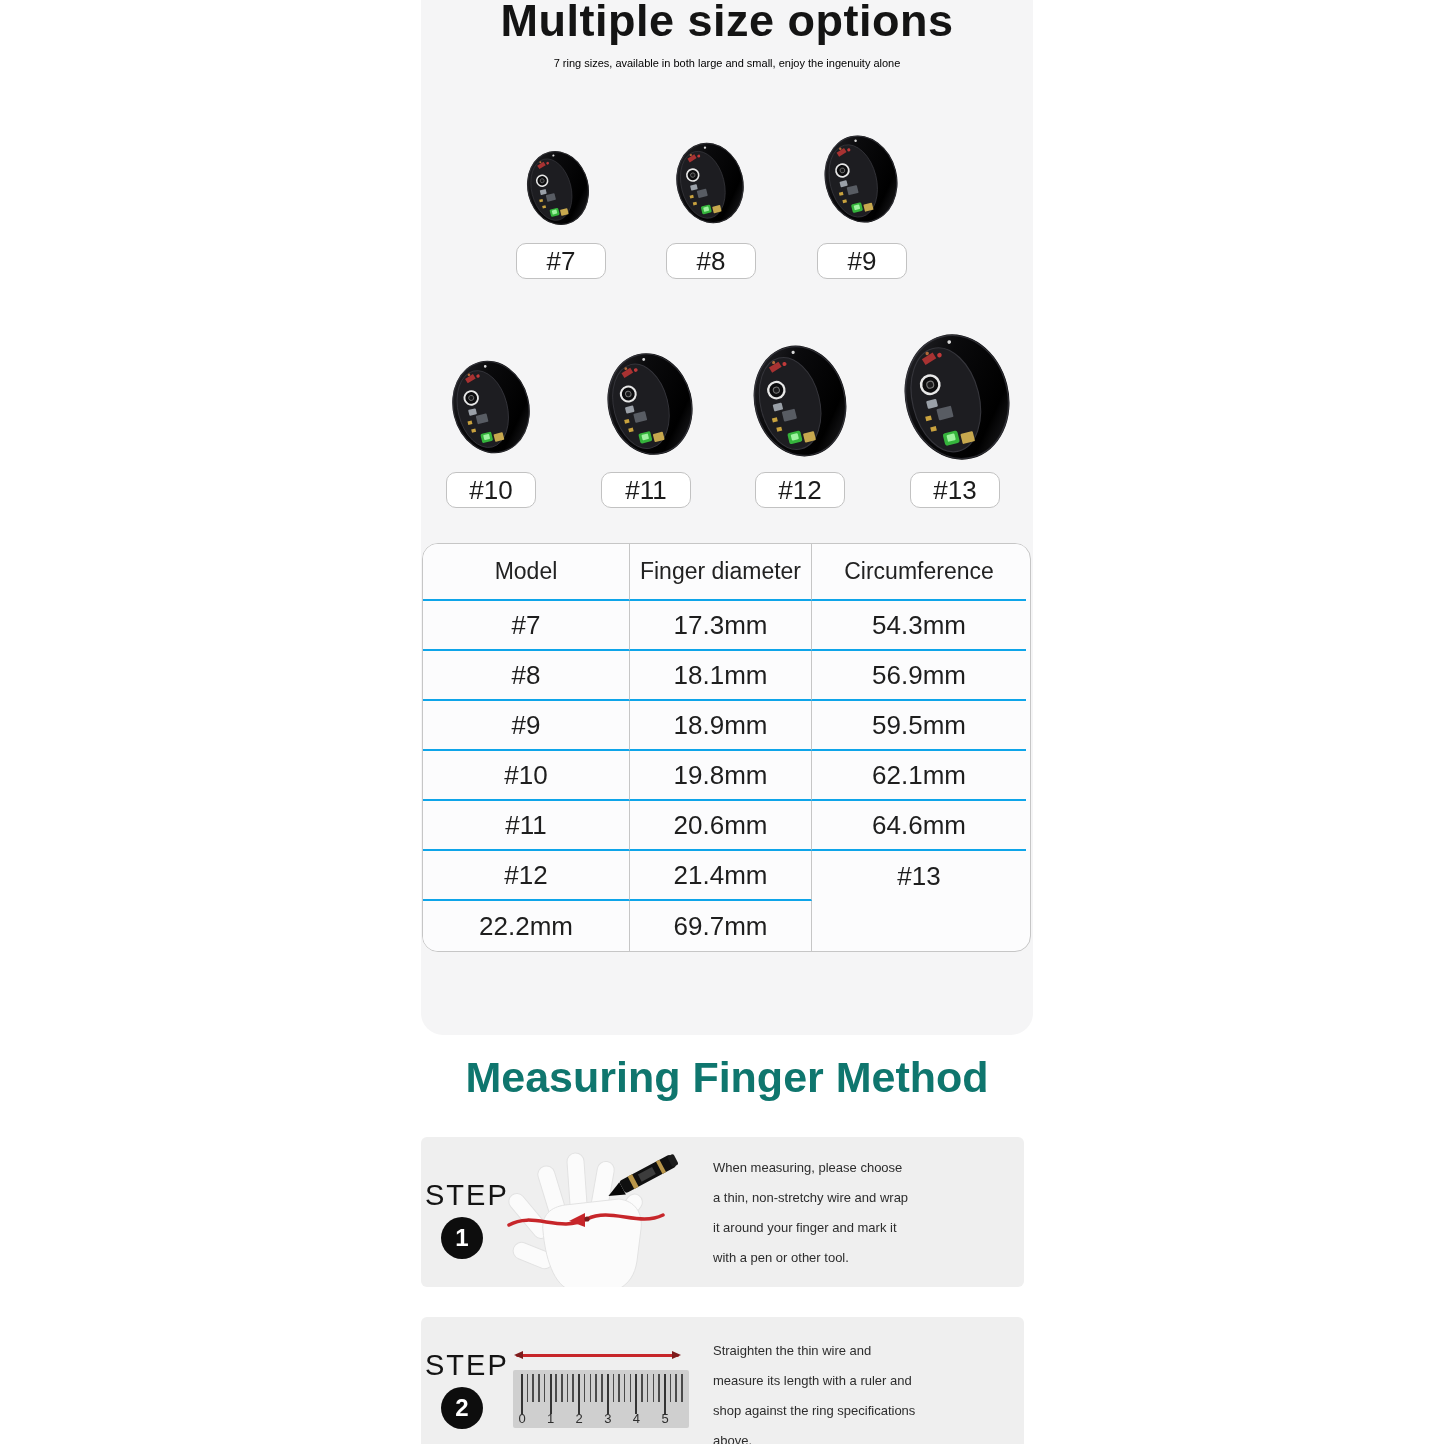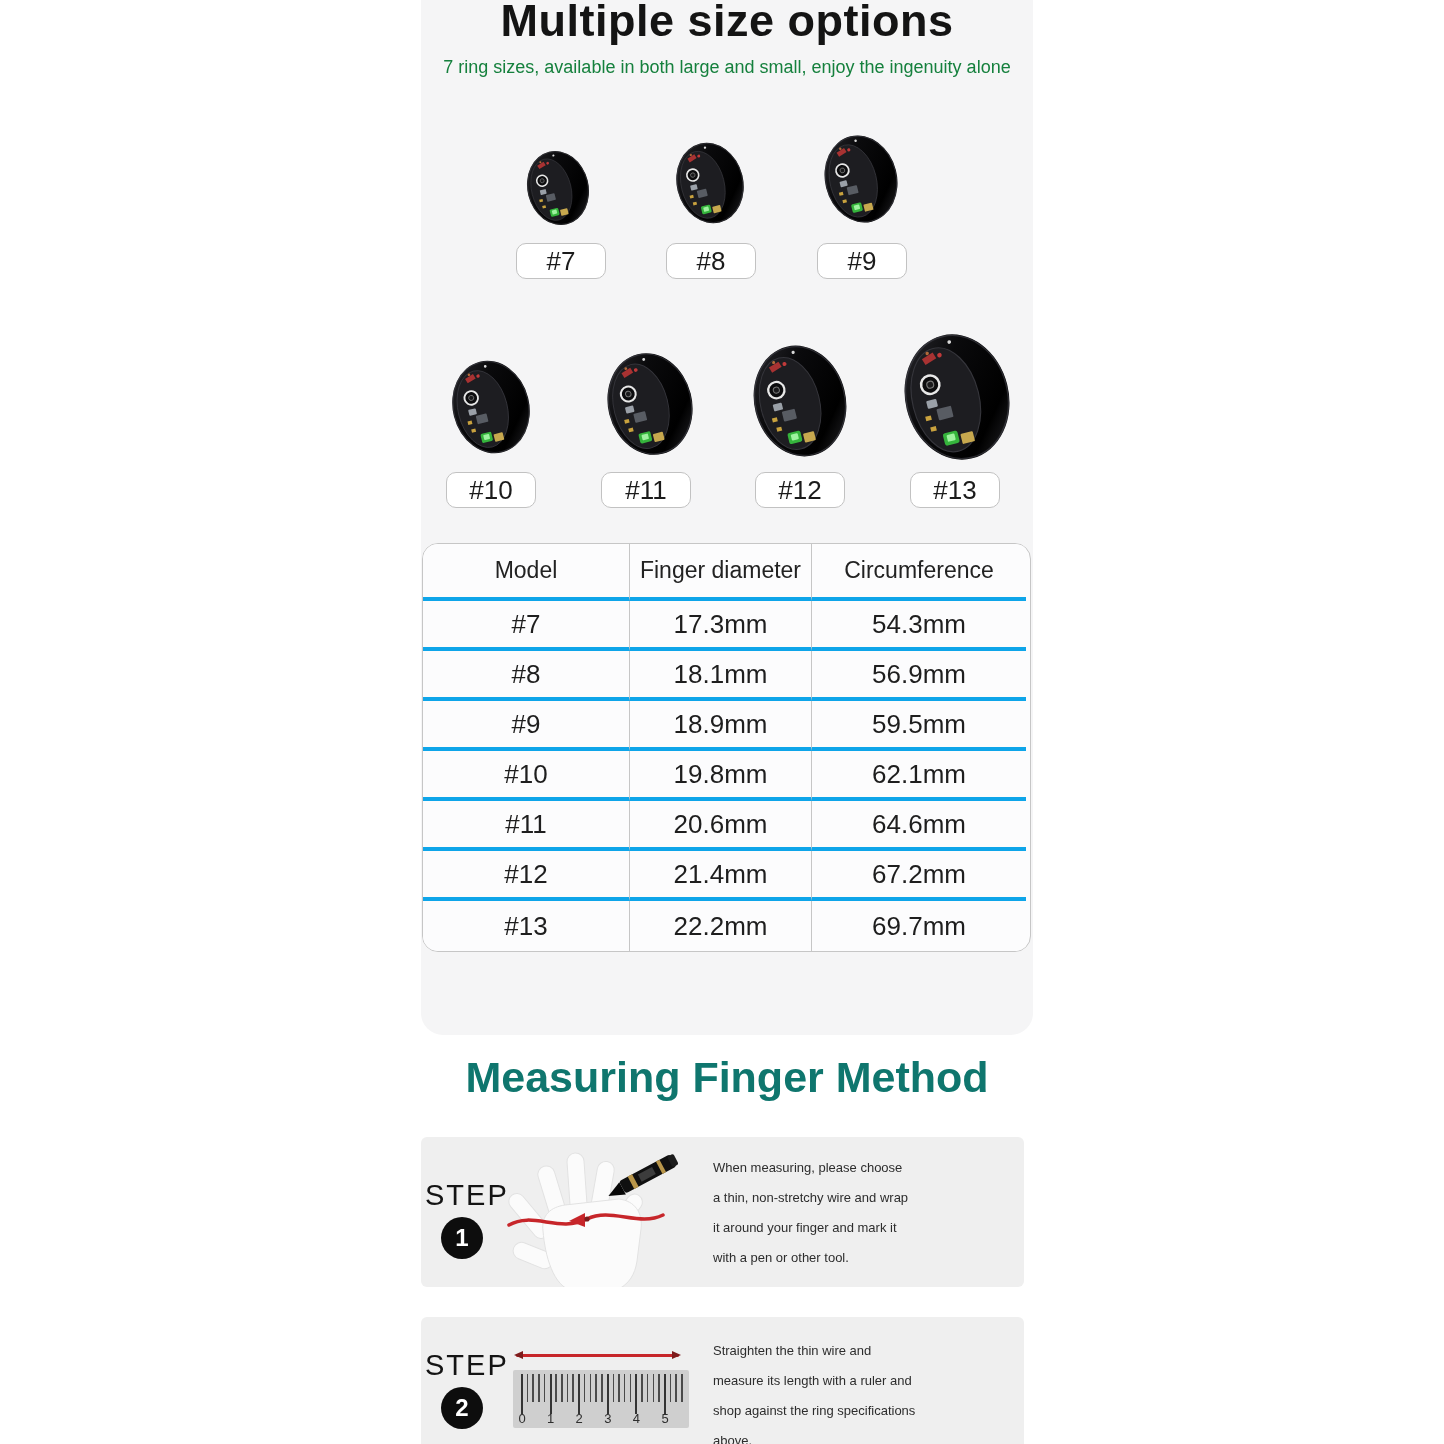--- a/index.html
+++ b/index.html
@@ -15,21 +15,21 @@
     left:421px;top:0;width:612px;height:1035px;
     background:#f5f5f6;border-radius:0 0 22px 22px;
   }
   .main-title{
     left:421px;top:-3px;width:612px;text-align:center;
     font-size:45px;font-weight:700;line-height:1.05;color:#141414;
     letter-spacing:0.5px;
   }
   .subtitle{
     left:421px;top:57px;width:612px;text-align:center;
-    font-size:18px;font-weight:400;color:#15803d;
+    font-size:11px;font-weight:400;color:#000000;
   }
 
   
   .ring{position:absolute;}
   .pill{
     position:absolute;width:88px;height:34px;
     background:#ffffff;border:1.5px solid #c2c2c2;border-radius:10px;
     display:flex;align-items:center;justify-content:center;
     font-size:26px;font-weight:500;color:#1b1b1b;
   }
@@ -37,21 +37,21 @@
   
   .size-table{
     left:422px;top:543px;width:607px;height:407px;
     background:#fcfcfd;border:1px solid #c6c6c6;border-radius:16px;
     overflow:hidden;display:grid;
     grid-template-columns:207px 182px 214px;
     grid-template-rows:57px repeat(7,50px);
   }
   .size-table .cell{
     display:flex;align-items:center;justify-content:center;
-    border-bottom:4px solid #0ea5e9;border-right:1px solid #c6c6c6;
+    border-bottom:2px solid #0ea5e9;border-right:1px solid #c6c6c6;
     font-size:26px;color:#1e1e1e;background:#fcfcfd;
   }
   .size-table .cell:nth-child(3n){border-right:none;}
   .size-table .cell:nth-last-child(-n+3){border-bottom:none;}
   .size-table .th{font-size:23px;color:#222222;}
 
   
   .method-title{
     left:421px;top:1053px;width:612px;text-align:center;
     font-size:43px;font-weight:700;color:#0f766e;
@@ -213,21 +213,20 @@
     <div class="cell">#10</div>
     <div class="cell">19.8mm</div>
     <div class="cell">62.1mm</div>
 
     <div class="cell">#11</div>
     <div class="cell">20.6mm</div>
     <div class="cell">64.6mm</div>
 
     <div class="cell">#12</div>
     <div class="cell">21.4mm</div>
-    <div class="cell">67.2mm</div>
 
     <div class="cell">#13</div>
     <div class="cell">22.2mm</div>
     <div class="cell">69.7mm</div>
   </div>
 
   <div class="abs method-title">Measuring Finger Method</div>
 
   <div id="step1-panel" class="abs step-panel">
     <div class="step-left" style="top:42px;">

